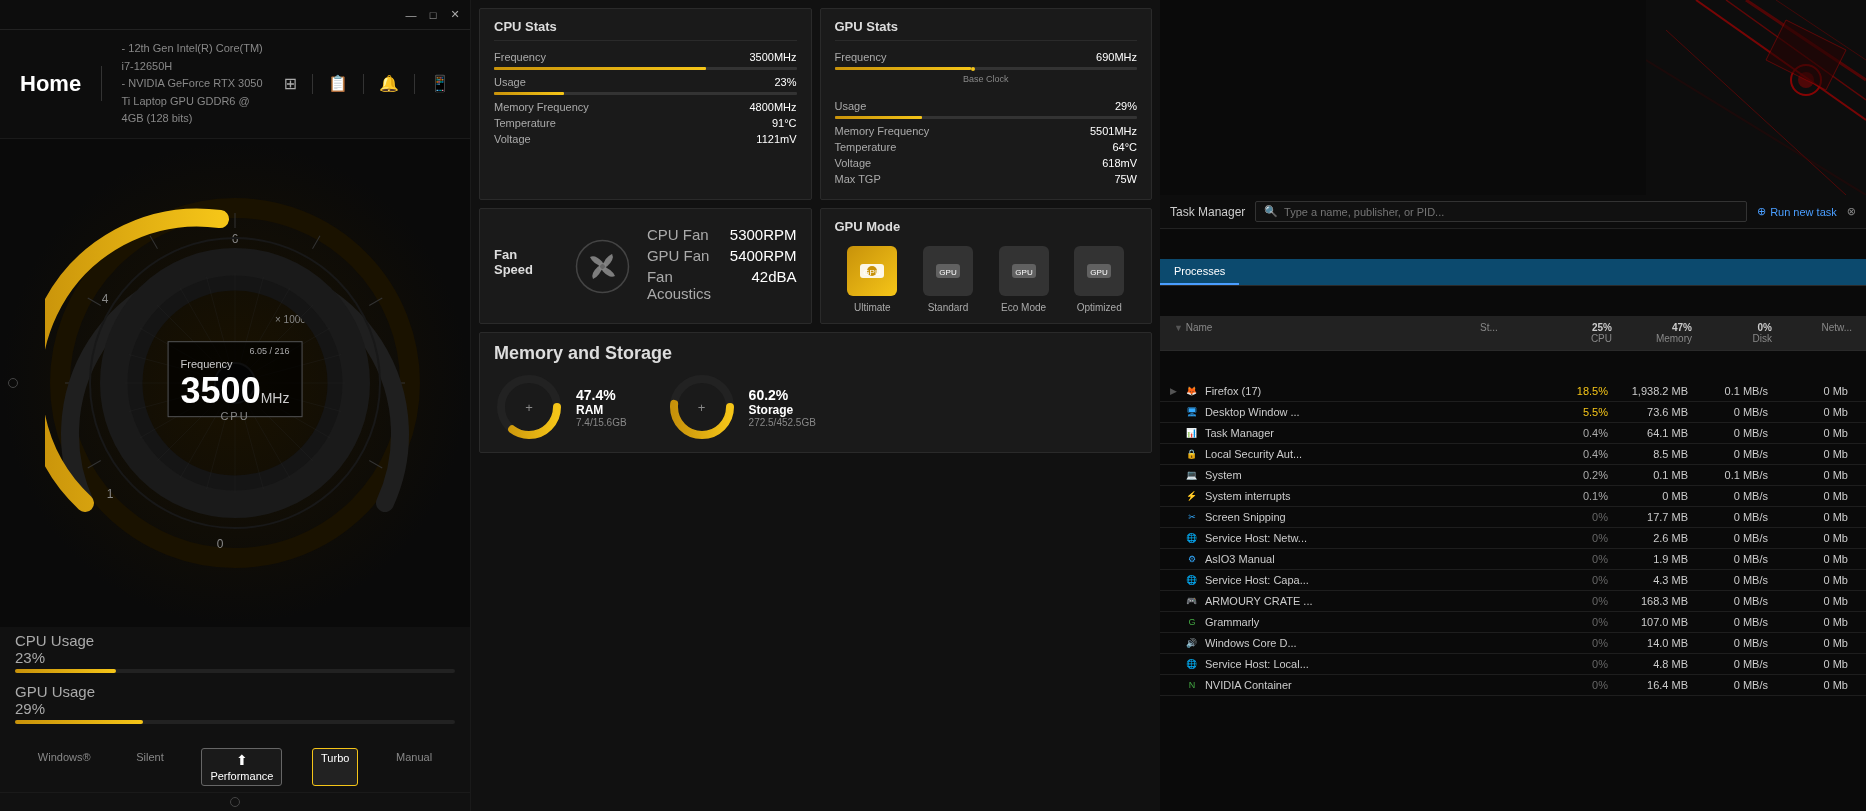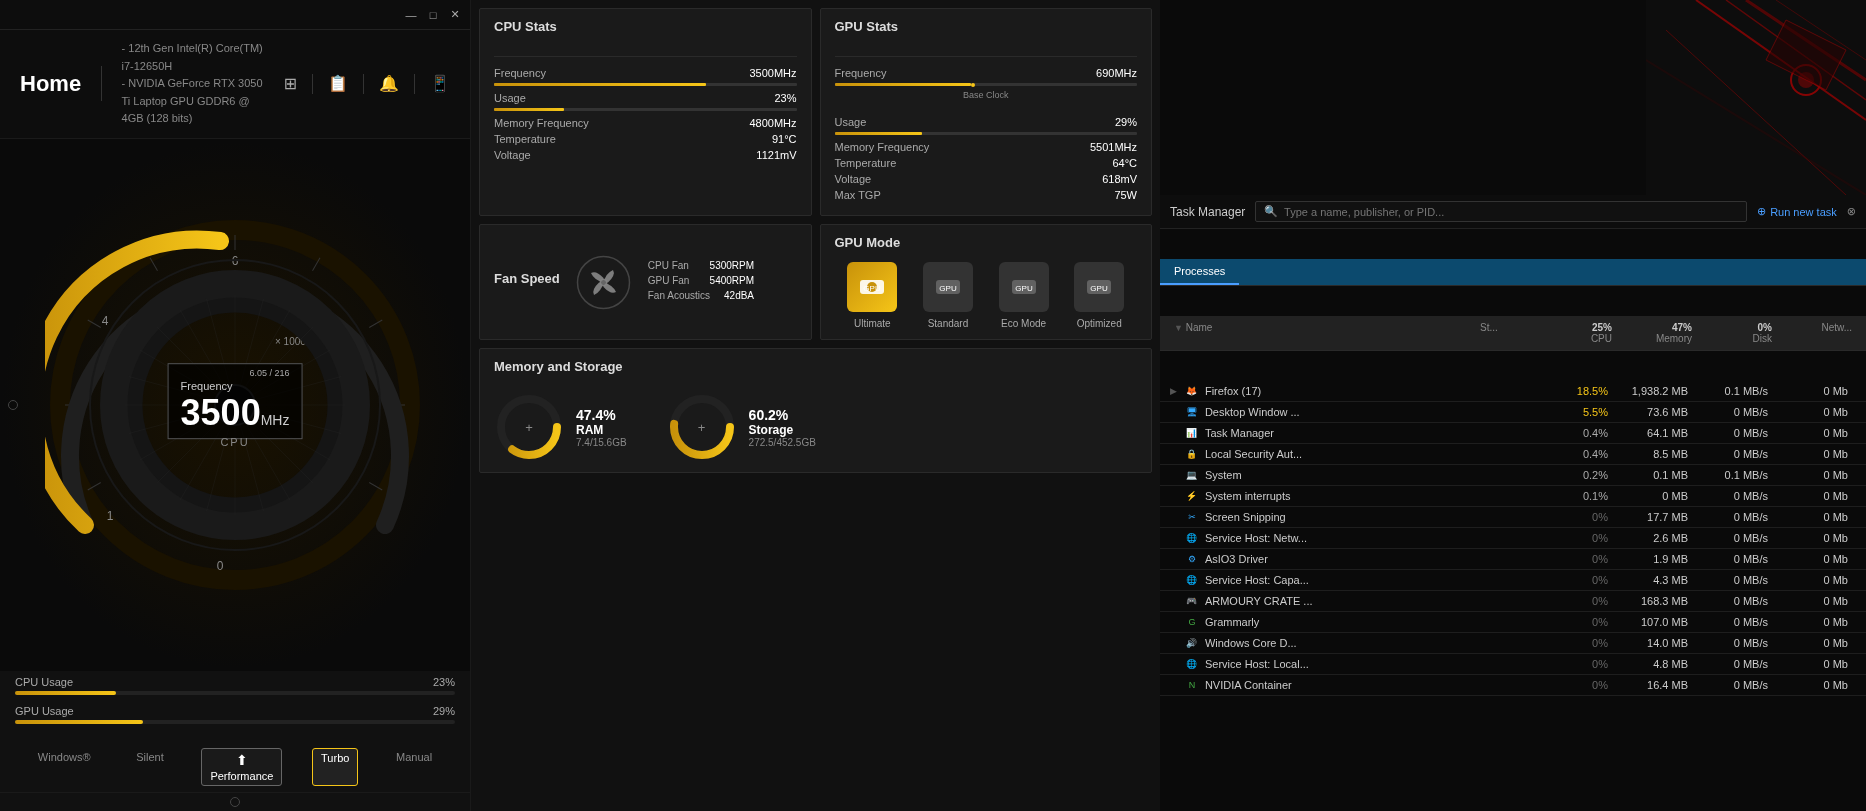--- a/index.html
+++ b/index.html
@@ -127,23 +127,24 @@
     
     .usage-bars {
       padding: 5px 15px 10px;
     }
     .usage-row {
       margin-bottom: 10px;
     }
     .usage-header {
       display: flex;
       justify-content: space-between;
-      font-size: 11px;
+      font-size: 15px;
       color: #aaa;
       margin-bottom: 3px;
+      flex-direction: column;
     }
     .usage-bar-bg {
       height: 4px;
       background: #222;
       border-radius: 2px;
     }
     .usage-bar-fill {
       height: 4px;
       background: linear-gradient(90deg, #c8920a, #f5c518);
       border-radius: 2px;
@@ -190,21 +191,21 @@
       background: #1a1a1a;
       border: 1px solid #2a2a2a;
       border-radius: 2px;
       padding: 10px 14px;
     }
     .stats-card-header {
       font-size: 13px;
       font-weight: 600;
       color: #ddd;
       margin-bottom: 10px;
-      padding-bottom: 22px;
+      padding-bottom: 6px;
       border-bottom: 1px solid #2a2a2a;
     }
     .stat-row {
       display: flex;
       justify-content: space-between;
       align-items: center;
       margin-bottom: 4px;
     }
     .stat-label {
       font-size: 11px;
@@ -261,21 +262,21 @@
     }
     .fan-card-header {
       font-size: 13px;
       font-weight: 600;
       color: #ddd;
       margin-bottom: 8px;
     }
     .fan-stat-row {
       display: flex;
       justify-content: space-between;
-      font-size: 10px;
+      font-size: 15px;
       margin-bottom: 4px;
       gap: 14px;
     }
     .fan-stat-label { color: #aaa; }
     .fan-stat-value { color: #fff; }
 
     
     .gpu-mode-card {
       background: #1a1a1a;
       border: 1px solid #2a2a2a;
@@ -319,24 +320,24 @@
     }
 
     
     .memory-card {
       background: #1a1a1a;
       border: 1px solid #2a2a2a;
       border-radius: 2px;
       padding: 10px 14px;
     }
     .memory-header {
-      font-size: 13px;
+      font-size: 18px;
       font-weight: 600;
       color: #ddd;
-      margin-bottom: 18px;
+      margin-bottom: 8px;
     }
     .memory-gauges {
       display: flex;
       gap: 20px;
       align-items: center;
     }
     .memory-gauge {
       display: flex;
       align-items: center;
       gap: 12px;
@@ -1027,21 +1028,21 @@
     <div class="task-cell task-status"></div>
     <div class="task-cell cpu-zero">0%</div>
     <div class="task-cell">2.6 MB</div>
     <div class="task-cell">0 MB/s</div>
     <div class="task-cell">0 Mb</div>
   </div>
       <div class="task-row">
     <div class="task-name-cell">
       <span style="color:transparent;font-size:9px;margin-right:2px;">▶</span>
       <span class="task-icon" style="background:#3af22;color:#3af;">⚙</span>
-      <span class="task-name-text">AsIO3 Driver</span>
+      <span class="task-name-text">AsIO3 Manual</span>
     </div>
     <div class="task-cell task-status"></div>
     <div class="task-cell cpu-zero">0%</div>
     <div class="task-cell">1.9 MB</div>
     <div class="task-cell">0 MB/s</div>
     <div class="task-cell">0 Mb</div>
   </div>
       <div class="task-row">
     <div class="task-name-cell">
       <span style="color:transparent;font-size:9px;margin-right:2px;">▶</span>

